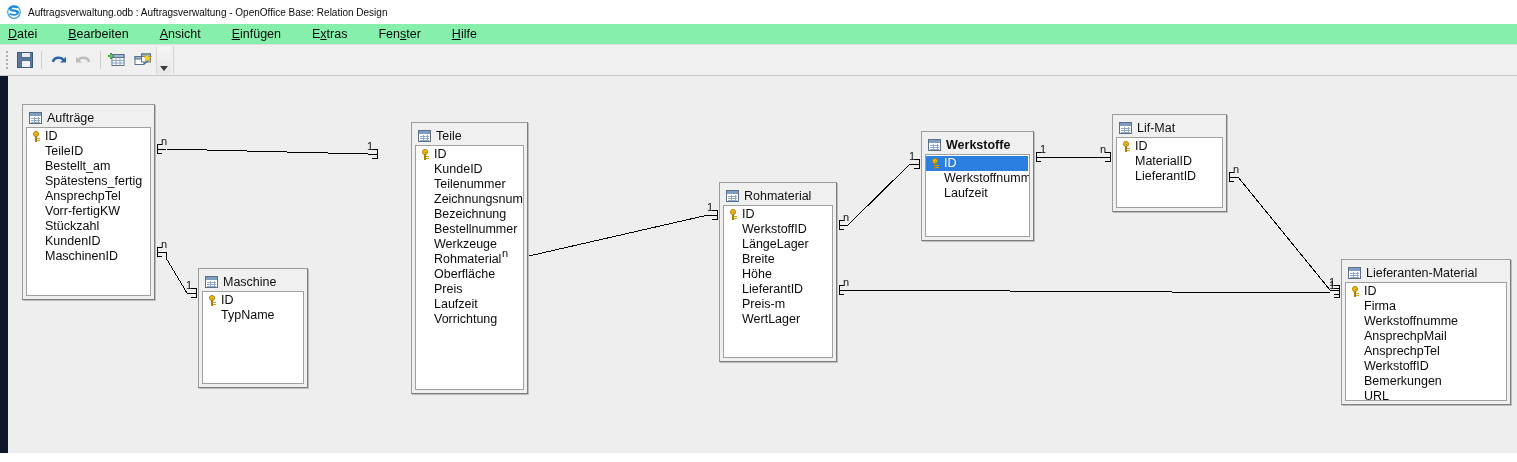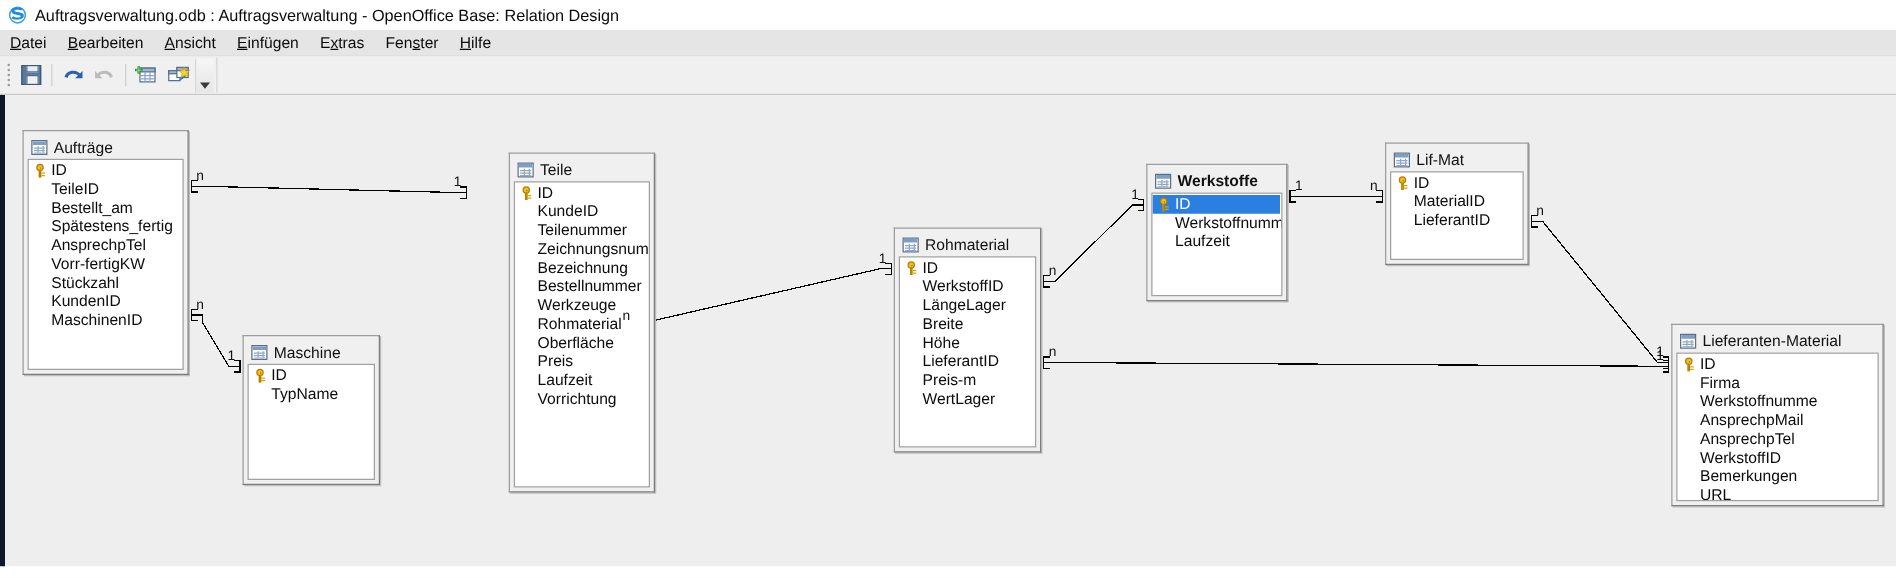--- a/index.html
+++ b/index.html
@@ -26,33 +26,33 @@
     background: #ffffff;
     padding-left: 6px;
   }
   .app-icon {
     width: 16px; height: 16px;
     margin-right: 6px;
     flex: 0 0 auto;
     position: relative;
   }
   .title-text {
-    font-size: 13px;
+    font-size: 10px;
     color: #0b0b0b;
     white-space: nowrap;
   }
 
   
   .menubar {
     height: 20px;
     display: flex;
     align-items: center;
-    background: #e5e5e5;
+    background: #86efac;
     padding-left: 8px;
-    gap: 17px;
+    gap: 31px;
   }
   .menu-item {
     font-size: 12.5px;
     color: #0b0b0b;
     cursor: default;
     white-space: nowrap;
   }
   .menu-item u { text-decoration: underline; }
 
   
@@ -108,21 +108,21 @@
     border-left: 4px solid transparent;
     border-right: 4px solid transparent;
     border-top: 5px solid #3a3a3a;
   }
 
   
   .canvas-outer {
     position: relative;
     height: 377px;
     background: #eeeeee;
-    border-left: 4px solid #0f172a;
+    border-left: 8px solid #0f172a;
     box-sizing: border-box;
   }
   .canvas {
     position: absolute;
     inset: 0;
     overflow: hidden;
   }
   svg.links {
     position: absolute;
     left: 0; top: 0;

